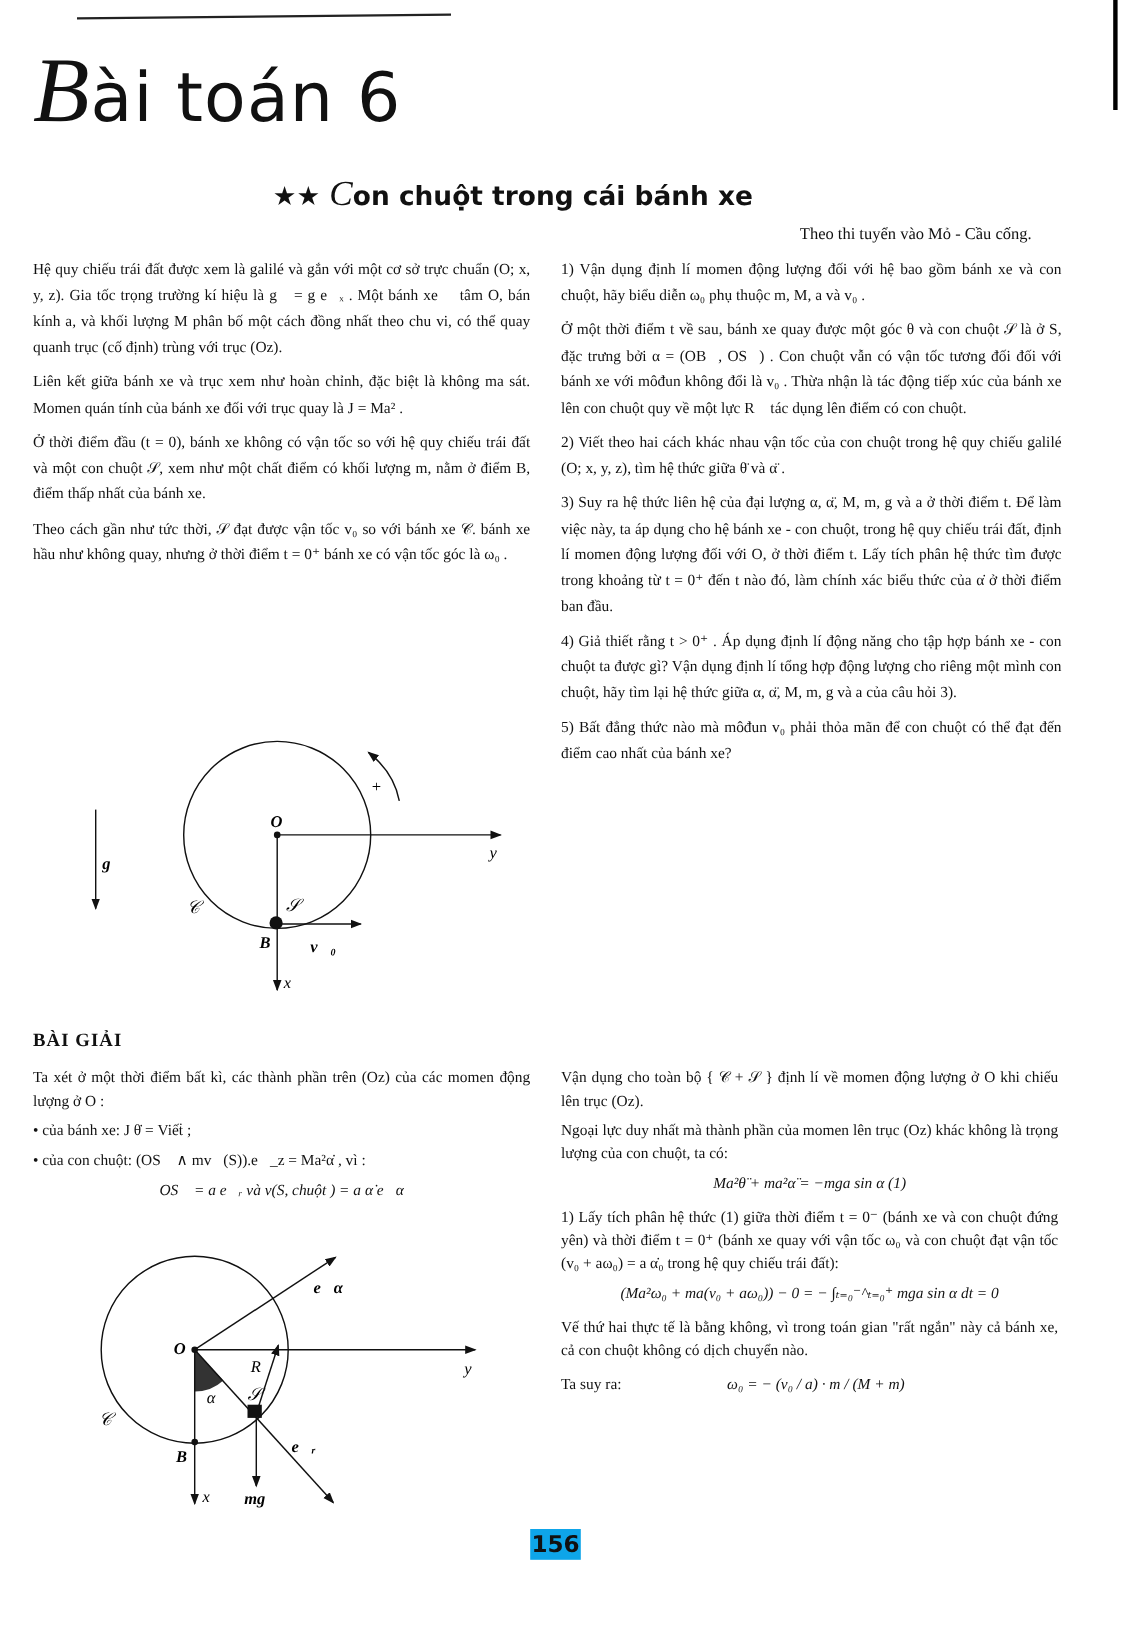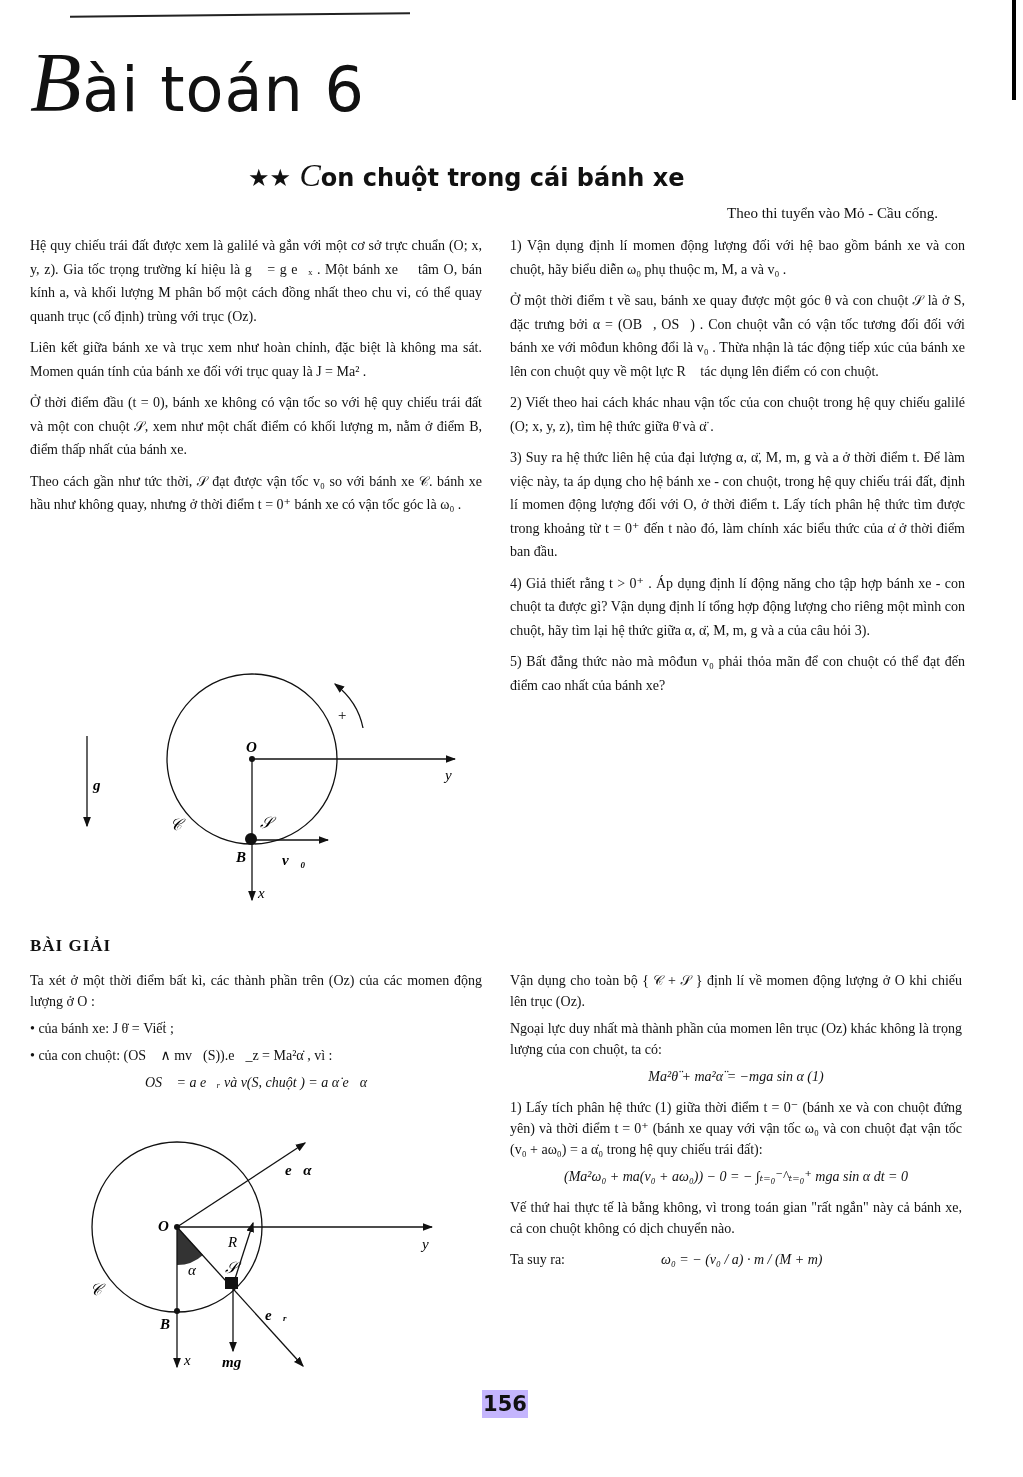--- a/index.html
+++ b/index.html
@@ -17,21 +17,21 @@
   .col p{margin:0 0 8px 0;}
   .colL{left:30px;top:234px;width:452px;}
   .colR{left:510px;top:234px;width:455px;}
   .small{font-size:14px;line-height:21px;text-align:justify;}
   .small p{margin:0 0 6px 0;}
   .solL{left:30px;top:970px;width:452px;}
   .solR{left:510px;top:970px;width:452px;}
   .heading{left:30px;top:936px;font-family:Liberation Serif, serif;font-weight:bold;font-size:17px;letter-spacing:1px;}
   .eq{text-align:center;font-style:italic;}
   .eqline{font-style:italic;text-align:center;margin:4px 0 10px 0 !important;}
-  .pagenum{left:482px;top:1390px;width:46px;height:28px;background:#c4b5fd;font-family:"DejaVu Sans",sans-serif;font-weight:bold;font-size:21px;text-align:center;line-height:28px;}
+  .pagenum{left:482px;top:1390px;width:46px;height:28px;background:#0ea5e9;font-family:"DejaVu Sans",sans-serif;font-weight:bold;font-size:21px;text-align:center;line-height:28px;}
   svg text{font-family:"Liberation Serif",serif;font-style:italic;}
 </style>
 </head>
 <body>
 
 <div class="abs topline"></div>
 <div class="abs edgebar"></div>
 
 <div class="abs title"><span class="cap">B</span><span>ài toán 6</span></div>
 

